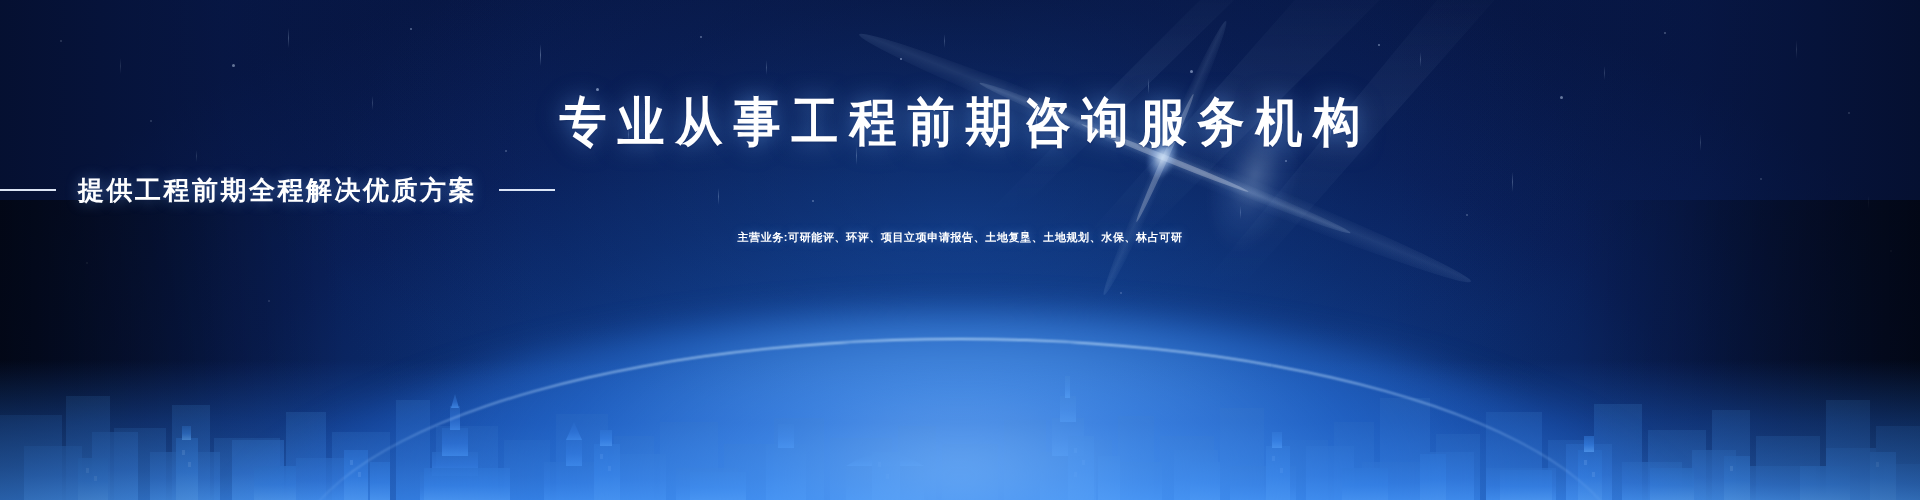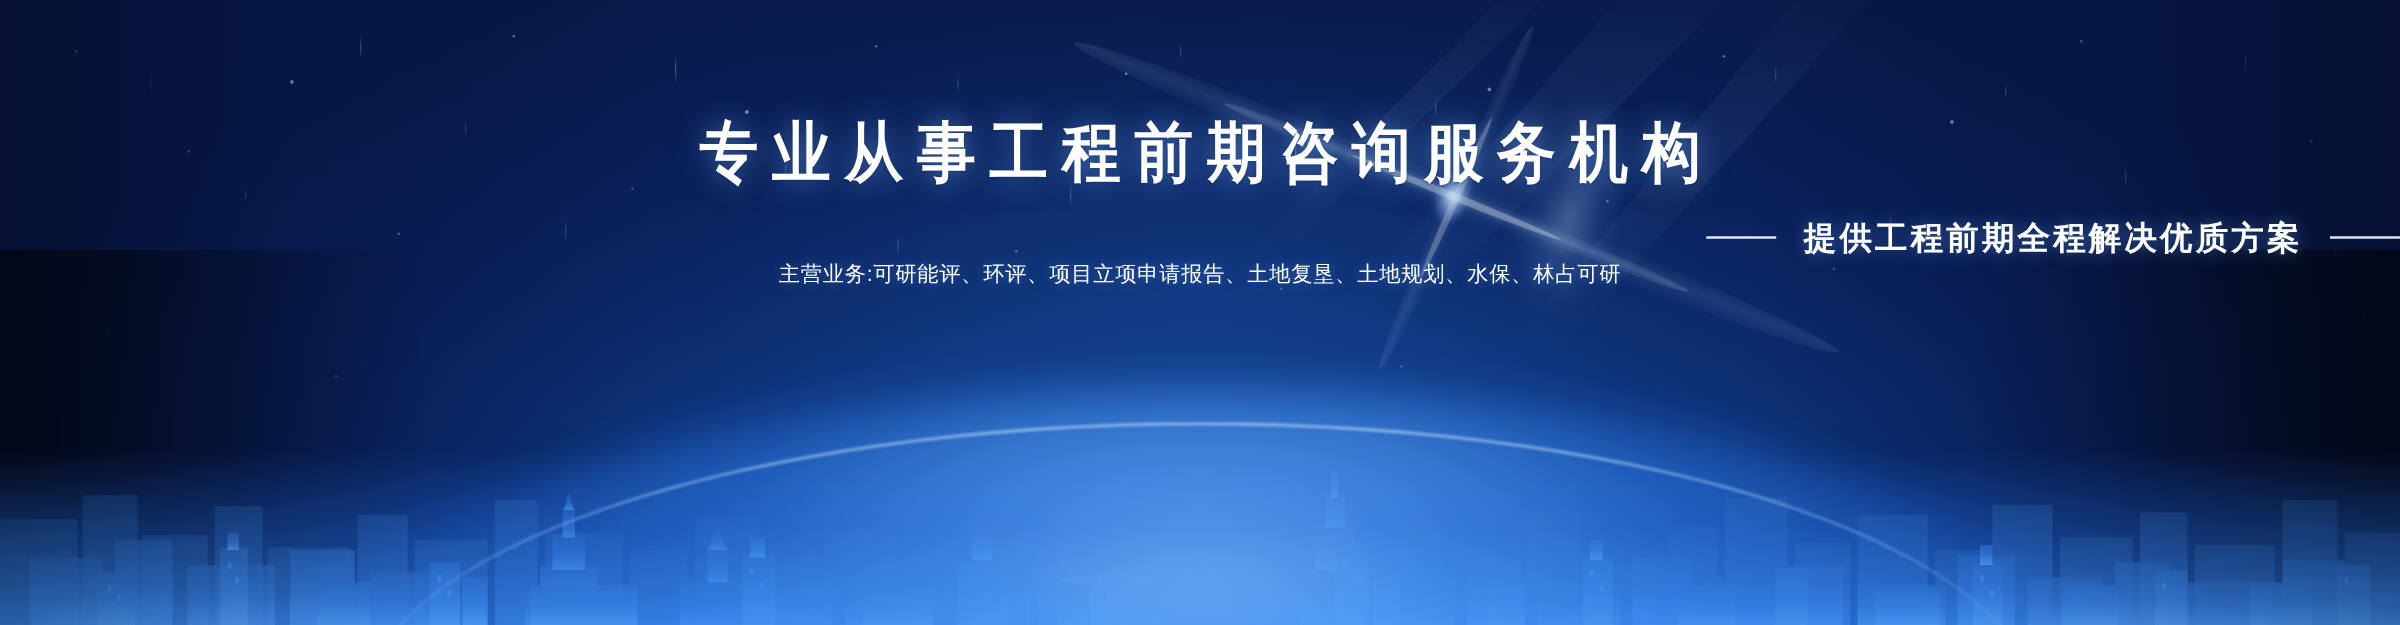--- a/index.html
+++ b/index.html
@@ -136,42 +136,43 @@
     letter-spacing: 11px;
     text-indent: 11px;
     margin: 0;
     text-shadow: 0 0 22px rgba(120,180,255,0.55), 0 1px 2px rgba(0,20,70,0.5);
     transform: scaleY(1.12);
     transform-origin: 50% 50%;
   }
   .subtitle-row {
     display: flex;
     align-items: center;
-    justify-content: flex-end;
+    justify-content: flex-start;
     gap: 22px;
     margin-top: 24px;
   }
   .rule {
     display: block;
     width: 56px;
     height: 2px;
     background: #e7f0ff;
     opacity: .95;
   }
   .subtitle {
     font-size: 26px;
     font-weight: bold;
     color: #ffffff;
     letter-spacing: 2.5px;
     text-shadow: 0 0 14px rgba(120,180,255,0.45);
     white-space: nowrap;
   }
   .biz {
-    font-size: 17px;
-    font-weight: normal;
+    margin-top: 22px;
+    font-size: 11px;
+    font-weight: bold;
     color: #ffffff;
     letter-spacing: .6px;
     text-shadow: 0 0 10px rgba(110,170,255,0.40);
     white-space: nowrap;
   }
 </style>
 </head>
 <body>
 
 <div class="banner">

